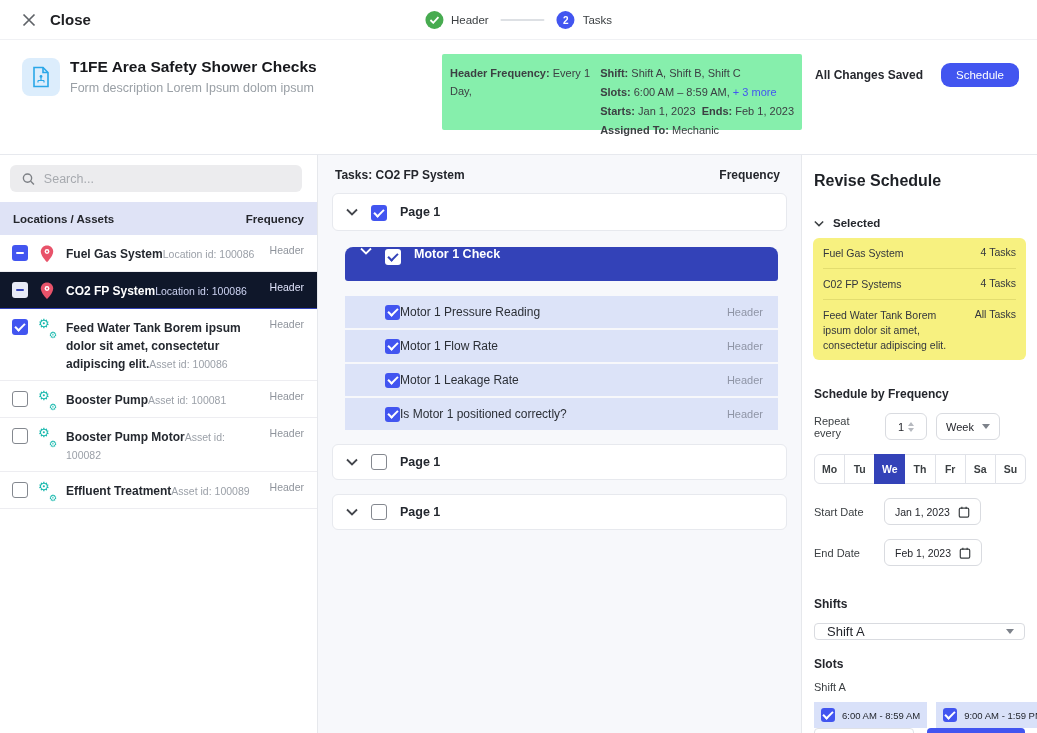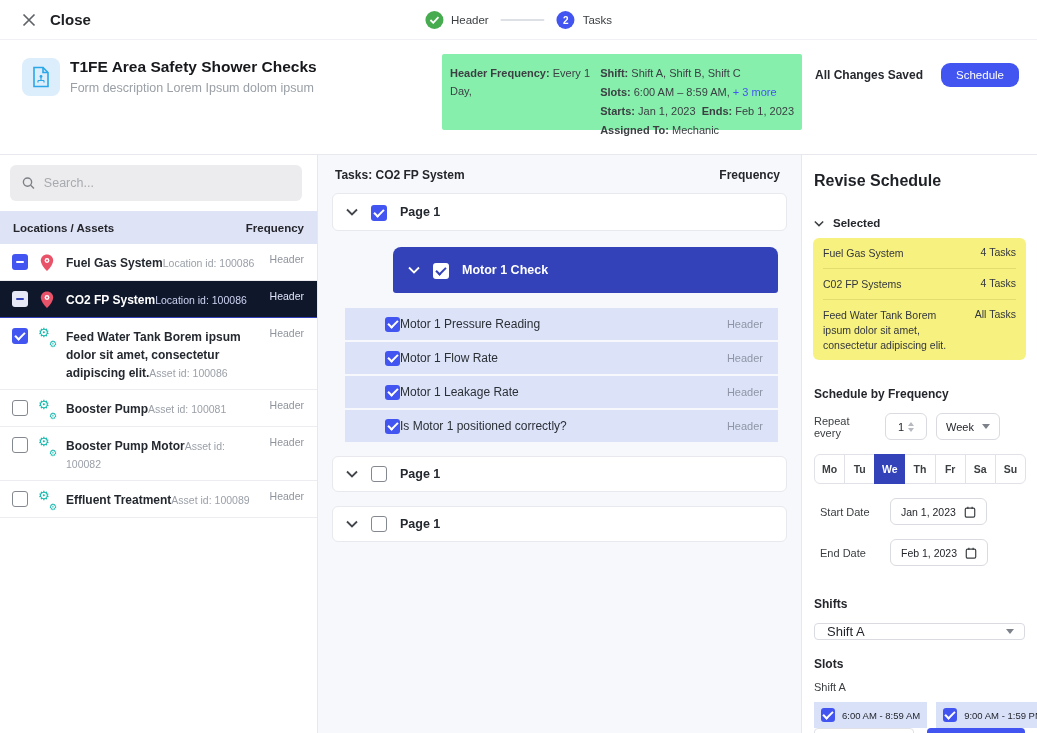--- a/index.html
+++ b/index.html
@@ -31,21 +31,21 @@
   .header-right { margin-left:auto; display:flex; align-items:center; gap:18px; height:26px; margin-top:8px; padding-right:2px; }
   .saved-status { font-size:12px; font-weight:700; color:#26282e; white-space:nowrap; }
   .btn-primary { background:#4255f0; color:#fff; border:none; border-radius:9px; font-size:11.5px; font-family:"Liberation Sans", sans-serif; padding:6px 15px; cursor:pointer; }
 
   
   .main { flex:1; display:flex; min-height:0; }
 
   
   .left { width:318px; flex:0 0 318px; border-right:1px solid #e6e8ec; background:#fff; display:flex; flex-direction:column; }
   .search-wrap { padding:10px 15px 10px 10px; }
-  .search-box { height:36px; background:#ececee; border-radius:6px; display:flex; align-items:center; gap:9px; padding:0 12px; }
+  .search-box { height:27px; background:#ececee; border-radius:6px; display:flex; align-items:center; gap:9px; padding:0 12px; }
   .search-box input { border:none; background:transparent; outline:none; font-size:12.5px; color:#3c4043; font-family:"Liberation Sans", sans-serif; width:100%; }
   .search-box input::placeholder { color:#a7aaaf; }
   .cols-head { height:33px; background:#dfe3f6; display:flex; align-items:center; justify-content:space-between; padding:0 13px; font-size:11.5px; font-weight:700; color:#24262c; }
   .lrow { display:flex; align-items:flex-start; gap:10px; padding:8px 13px 8px 12px; border-bottom:1px solid #ededf1; cursor:pointer; background:#fff; }
   .lrow .txt { flex:1; min-width:0; padding-top:1px; }
   .lrow .nm { font-size:12px; font-weight:700; color:#24282f; line-height:15px; margin-bottom:3px; }
   .lrow .id { font-size:10.5px; color:#9ba0a8; }
   .lrow .freq { font-size:10.5px; color:#8f949c; white-space:nowrap; padding-top:1px; }
   .lrow.selected { background:#0f172a; border-bottom-color:#3342b8; }
   .lrow.selected .nm { color:#fff; }
@@ -72,21 +72,21 @@
 
   
   .middle { flex:1; background:#f7f8fb; min-width:0; display:flex; flex-direction:column; }
   .tasks-head { display:flex; align-items:center; justify-content:space-between; padding:13px 21px 11px 17px; font-size:12px; font-weight:700; color:#24262c; }
   .card { background:#fff; border:1px solid #e7e9ee; border-radius:6px; margin:0 14px 0 14px; padding:9px 13px; display:flex; align-items:center; gap:13px; }
   .card + .card { margin-top:14px; }
   .card .plabel { font-size:12.5px; font-weight:700; color:#24282f; }
   .chev { width:12px; height:8px; flex:0 0 12px; color:#43464c; cursor:pointer; }
   .chev.white { color:#fff; }
   .group-zone { margin:16px 23px 12px 27px; }
-  .group-head { background:#3342b8; border-radius:8px 8px 3px 3px; height:46px; display:flex; align-items:center; gap:13px; padding:0 15px;margin-left:48px; }
+  .group-head { background:#3342b8; border-radius:8px 8px 3px 3px; height:34px; display:flex; align-items:flex-start; gap:13px; padding:0 15px; }
   .group-head .glabel { font-size:12.5px; font-weight:600; color:#fff; }
   .subtasks { margin-top:15px; }
   .subrow { height:32px; margin-bottom:2px; background:#dce3f8; display:flex; align-items:center; padding:0 15px 0 40px; }
   .subrow .slabel { font-size:12px; color:#2b2f36; }
   .subrow .sfreq { margin-left:auto; font-size:11px; color:#8f95a6; }
 
   
   .right { width:236px; flex:0 0 236px; border-left:1px solid #e6e8ec; background:#fff; padding:17px 11px 8px 11px; display:flex; flex-direction:column; overflow:hidden; }
   .rtitle { font-size:16px; font-weight:700; color:#1e2126; margin:0 0 14px 1px; }
   .rdiv { height:1px; background:#eceef2; margin:0 -11px; }
@@ -108,21 +108,21 @@
   .spin i { width:0; height:0; border-left:3px solid transparent; border-right:3px solid transparent; display:block; }
   .spin .up { border-bottom:4px solid #b6b9bf; }
   .spin .dn { border-top:4px solid #b6b9bf; }
   .mini-select { height:27px; border:1px solid #d9dbe0; border-radius:6px; display:flex; align-items:center; gap:8px; padding:0 9px; font-size:11px; color:#24262c; cursor:pointer; }
   .caret { width:0; height:0; border-left:4px solid transparent; border-right:4px solid transparent; border-top:5px solid #7d828a; }
   .days { display:flex; margin:14px 0 0 1px; }
   .day { flex:1; height:30px; border:1px solid #e0e2e8; margin-left:-1px; background:#fff; display:flex; align-items:center; justify-content:center; font-size:10.5px; font-weight:600; color:#3c4043; cursor:pointer; position:relative; }
   .day:first-child { border-radius:6px 0 0 6px; margin-left:0; }
   .day:last-child { border-radius:0 6px 6px 0; }
   .day.sel { background:#3342b8; border-color:#3342b8; color:#fff; z-index:1; }
-  .date-row { display:flex; align-items:center; margin:14px 0 0 7px; }
+  .date-row { display:flex; align-items:center; margin:14px 0 0 1px; }
   .date-row .rlabel { width:70px; }
   .date-input { height:27px; border:1px solid #d9dbe0; border-radius:6px; display:flex; align-items:center; gap:8px; padding:0 10px; font-size:10.5px; color:#24262c; cursor:pointer; }
   .full-select { height:30px; border:1px solid #d9dbe0; border-radius:4px; display:flex; align-items:center; justify-content:space-between; padding:0 10px 0 12px; font-size:13px; color:#24262c; cursor:pointer; margin:0 1px; }
   .shift-sub { font-size:11px; color:#3c4043; margin:2px 0 9px 1px; }
   .chips { display:flex; gap:9px; margin-left:1px; }
   .chip { background:#d9e1f9; border-radius:0; padding:6px 7px; display:flex; align-items:center; gap:7px; }
   .chip .clabel { font-size:9.5px; color:#23262d; white-space:nowrap; }
   .rfooter { margin-top:auto; display:flex; gap:13px; padding:0 1px 4px; }
   .btn-cancel { flex:1; height:27px; background:#fff; border:1px solid #dfe1e6; border-radius:4px; color:#4255f0; font-size:11.5px; font-family:"Liberation Sans", sans-serif; cursor:pointer; }
   .btn-revise { flex:1; height:27px; background:#4255f0; border:none; border-radius:4px; color:#fff; font-size:11.5px; font-family:"Liberation Sans", sans-serif; cursor:pointer; }

